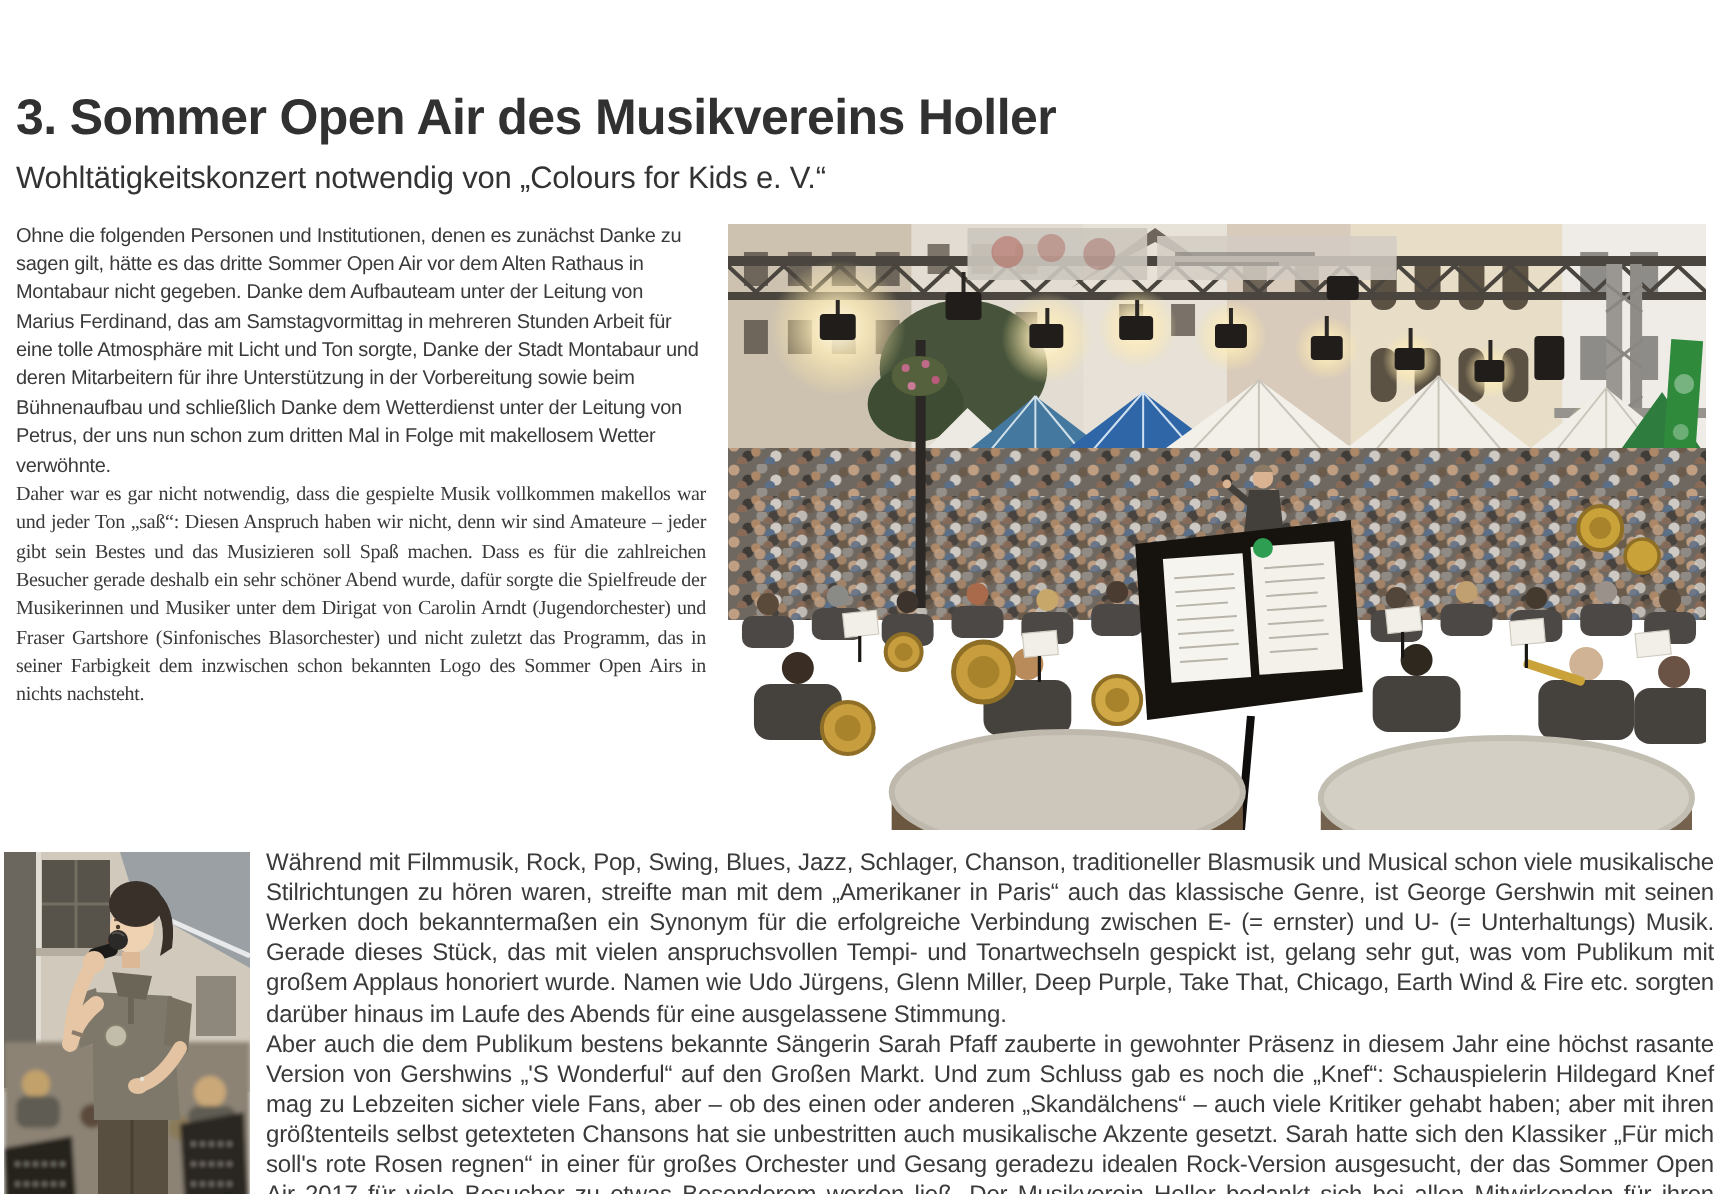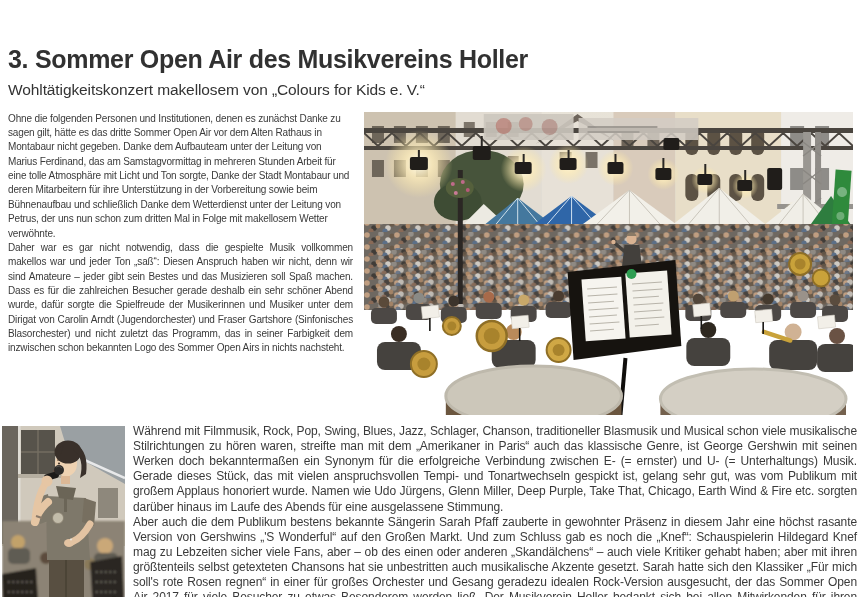--- a/index.html
+++ b/index.html
@@ -20,21 +20,21 @@
   .top-section{
     display:flex;align-items:flex-start;
     padding:0 7px 0 8px;margin-top:13px;gap:11px;
   }
   .intro-column{
     width:345px;flex:0 0 345px;
     font-size:10px;line-height:14.35px;letter-spacing:-0.15px;
     text-align:left;
   }
   .intro-column p{margin:0;}
-  .p-justify{text-align:justify;}
+  .p-justify{text-align:justify;font-family:Liberation Serif, serif;}
   .concert-figure{
     flex:1 1 auto;height:303px;margin:0;overflow:hidden;
   }
   .concert-figure svg{display:block;width:100%;height:100%;}
   .bottom-section{
     margin-top:9px;padding-right:3px;
     font-size:12px;line-height:15.15px;letter-spacing:-0.1px;
   }
   .singer-figure{
     float:left;width:123px;height:214px;margin:2px 8px 0 2px;overflow:hidden;
@@ -42,21 +42,21 @@
   .singer-figure svg{display:block;width:100%;height:100%;}
   .bottom-section p{margin:0;text-align:justify;}
 </style>
 </head>
 <body>
 
 <div class="page">
 
   <div class="header">
     <h1 class="title">3. Sommer Open Air des Musikvereins Holler</h1>
-    <div class="subtitle">Wohltätigkeitskonzert makellosem von „Colours for Kids e. V.“</div>
+    <div class="subtitle">Wohltätigkeitskonzert notwendig von „Colours for Kids e. V.“</div>
   </div>
 
   <div class="top-section">
     <div class="intro-column">
       <p>Ohne die folgenden Personen und Institutionen, denen es zunächst Danke zu sagen gilt, hätte es das dritte Sommer Open Air vor dem Alten Rathaus in Montabaur nicht gegeben. Danke dem Aufbauteam unter der Leitung von Marius Ferdinand, das am Samstagvormittag in mehreren Stunden Arbeit für eine tolle Atmosphäre mit Licht und Ton sorgte, Danke der Stadt Montabaur und deren Mitarbeitern für ihre Unterstützung in der Vorbereitung sowie beim Bühnenaufbau und schließlich Danke dem Wetterdienst unter der Leitung von Petrus, der uns nun schon zum dritten Mal in Folge mit makellosem Wetter verwöhnte.</p>
       <p class="p-justify">Daher war es gar nicht notwendig, dass die gespielte Musik vollkommen makellos war und jeder Ton „saß“: Diesen Anspruch haben wir nicht, denn wir sind Amateure – jeder gibt sein Bestes und das Musizieren soll Spaß machen. Dass es für die zahlreichen Besucher gerade deshalb ein sehr schöner Abend wurde, dafür sorgte die Spielfreude der Musikerinnen und Musiker unter dem Dirigat von Carolin Arndt (Jugendorchester) und Fraser Gartshore (Sinfonisches Blasorchester) und nicht zuletzt das Programm, das in seiner Farbigkeit dem inzwischen schon bekannten Logo des Sommer Open Airs in nichts nachsteht.</p>
     </div>
 
     <figure class="concert-figure">
       <svg viewBox="0 0 490 303" preserveAspectRatio="none">

